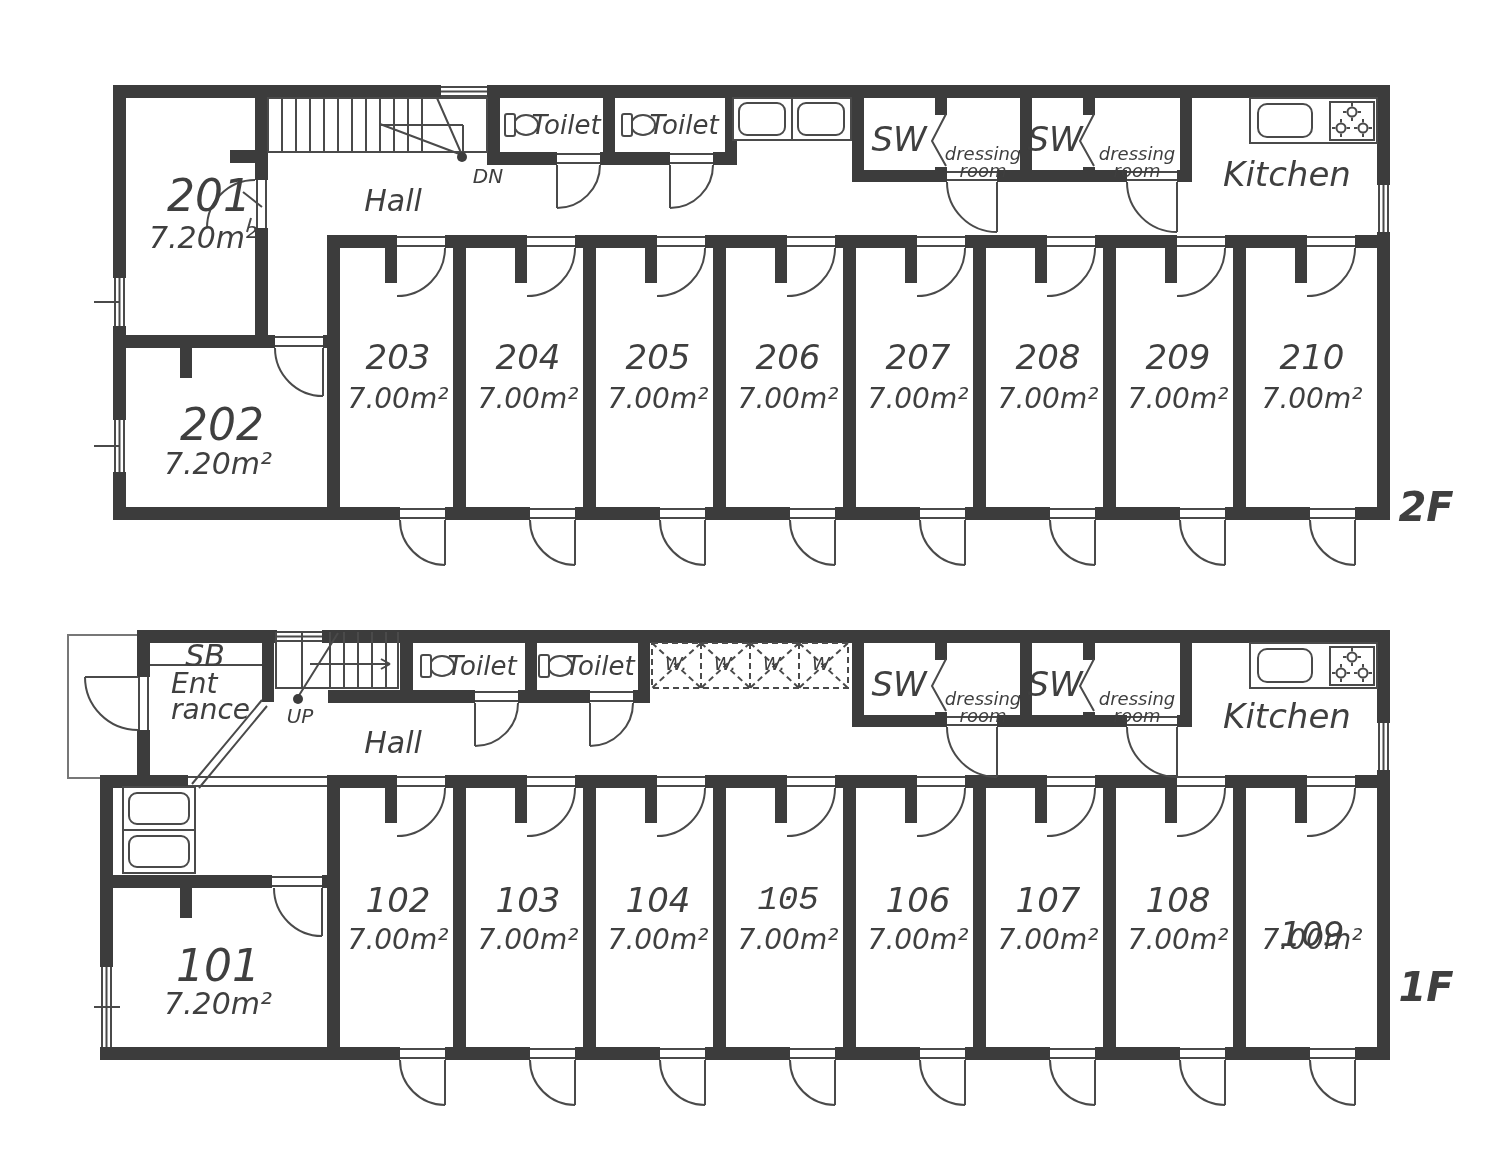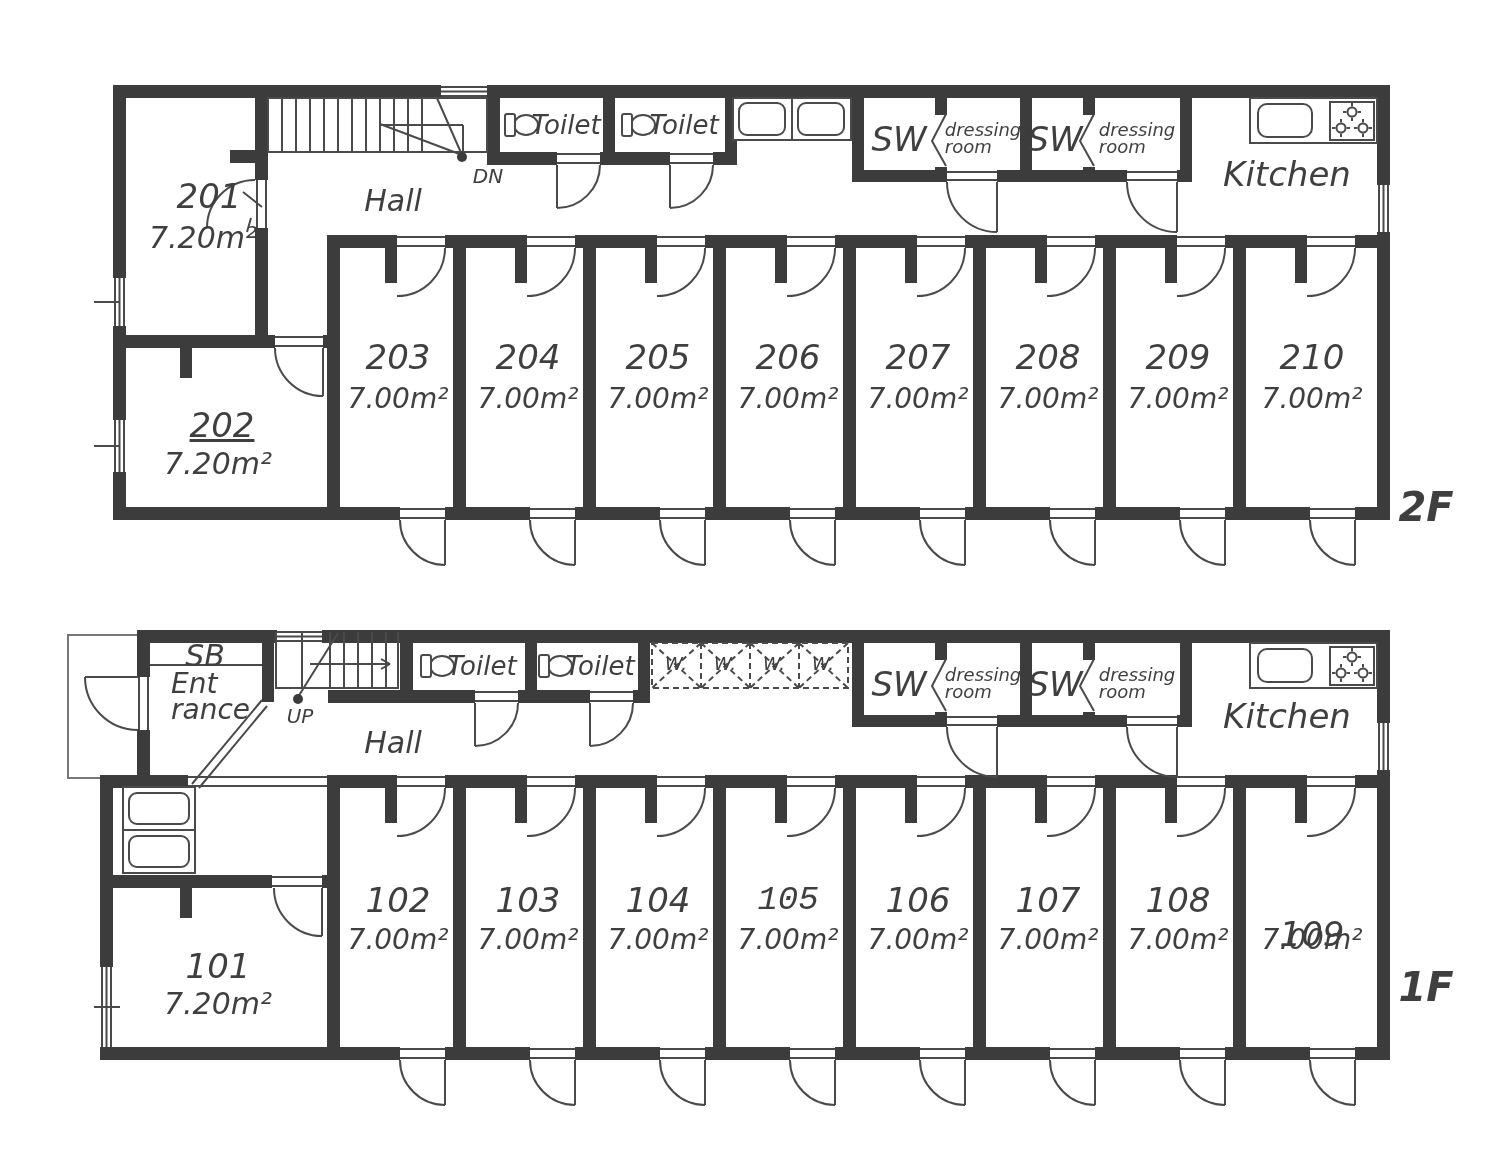--- a/index.html
+++ b/index.html
@@ -7,22 +7,22 @@
         font-family:"DejaVu Sans",sans-serif;}
   .page svg{position:absolute;left:0;top:0;}
   .ln{fill:none;stroke:#4a4a4a;stroke-width:2;}
   .fx{fill:#fff;stroke:#4a4a4a;stroke-width:2;}
   .dash{fill:none;stroke:#4a4a4a;stroke-width:2;stroke-dasharray:6 4;}
   .lbl{position:absolute;transform:translate(-50%,-50%);font-style:italic;color:#3f3f3f;
        white-space:nowrap;line-height:1;}
   .tl{transform:none;}
   .s18{font-size:18px;} .s20{font-size:20px;} .s26{font-size:26px;}
   .s28{font-size:28px;} .s30{font-size:30px;} .s34{font-size:34px;}
-  .s36{font-size:34px;}
-  .dress{font-size:18px;line-height:17px;text-align:left;}
+  .s36{font-size:44px;}
+  .dress{font-size:18px;line-height:17px;text-align:center;margin-top:24px;}
   .ent{font-size:28px;line-height:26px;text-align:left;}
   .flr{font-size:40px;font-weight:bold;text-align:center;}
 </style>
 </head>
 <body>
 
 <div class="page">
 
 <svg width="1500" height="1169" viewBox="0 0 1500 1169">
 
@@ -215,21 +215,21 @@
 </div>
 <div class="lbl dress" style="left:1137px;top:138px;">
   <div>dressing</div>
   <div>room</div>
 </div>
 <div class="lbl s34" style="left:1287px;top:174px;">Kitchen</div>
 <div class="lbl flr" style="left:1426px;top:507px;">2F</div>
 
 <div class="lbl s36" style="left:209px;top:196px;">201</div>
 <div class="lbl s30" style="left:203px;top:238px;">7.20m²</div>
-<div class="lbl s36" style="left:222px;top:425px;text-decoration:underline;">202</div>
+<div class="lbl s36" style="left:222px;top:425px;">202</div>
 <div class="lbl s30" style="left:218px;top:464px;">7.20m²</div>
 
 <div class="lbl s34" style="left:398px;top:357px;">203</div>
 <div class="lbl s34" style="left:528px;top:357px;">204</div>
 <div class="lbl s34" style="left:658px;top:357px;">205</div>
 <div class="lbl s34" style="left:788px;top:357px;">206</div>
 <div class="lbl s34" style="left:918px;top:357px;">207</div>
 <div class="lbl s34" style="left:1048px;top:357px;">208</div>
 <div class="lbl s34" style="left:1178px;top:357px;">209</div>
 <div class="lbl s34" style="left:1312px;top:357px;">210</div>

